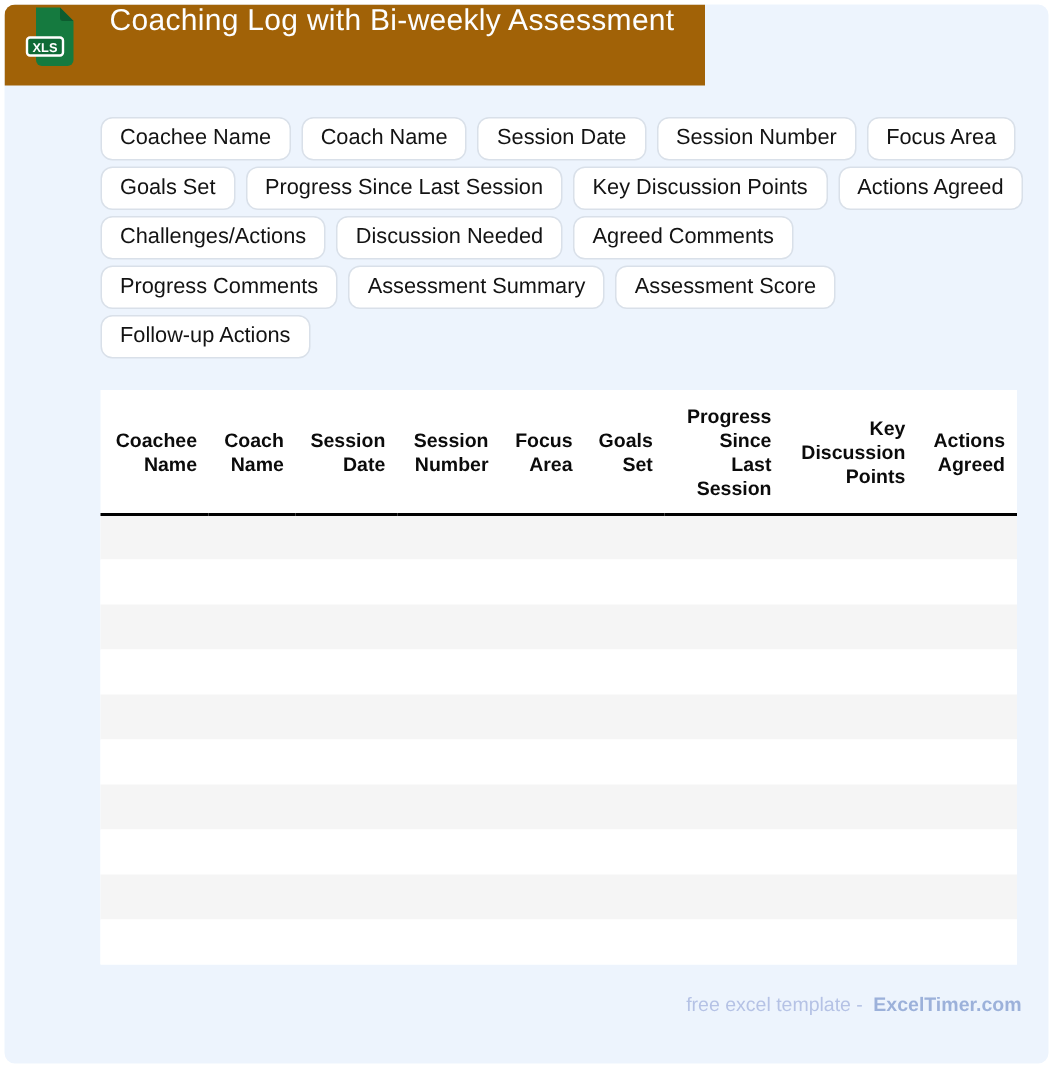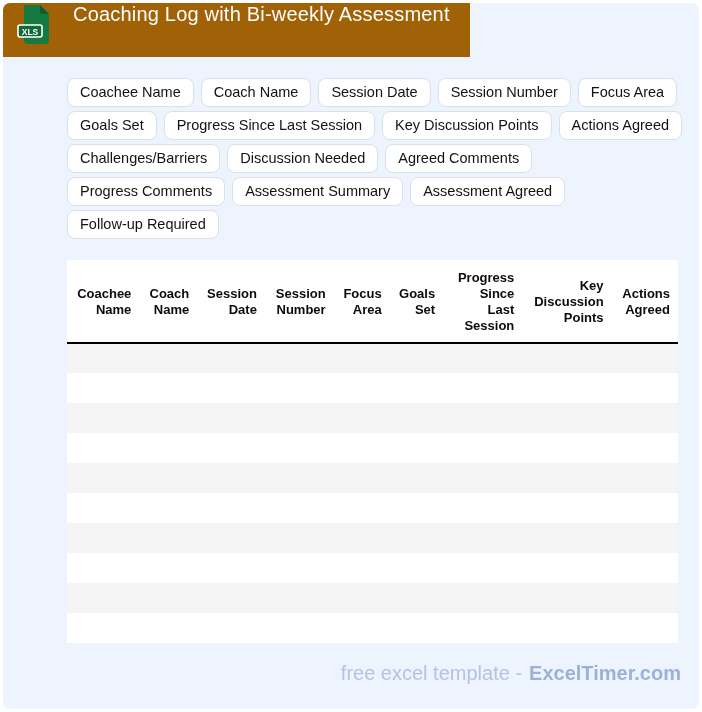--- a/index.html
+++ b/index.html
@@ -62,21 +62,21 @@
     border-bottom:2.5px solid #000000;
   }
   table.preview tbody tr { height:30px; }
   table.preview tbody tr:nth-child(odd) td { background:#f5f5f5; }
   table.preview tbody tr:nth-child(even) td { background:#ffffff; }
   table.preview tbody td { border:none; }
   .footer {
     margin:19px 0 0 64px;
     width:614px;
     text-align:right;
-    font-size:20px;
+    font-size:13px;
     color:#b5c2e5;
   }
   .footer .brand {
     margin-left:7px;
     font-weight:bold;
     color:#9cb1da;
     text-decoration:none;
   }
 </style>
 </head>
@@ -97,27 +97,27 @@
   <div class="chips">
       <span class="chip">Coachee Name</span>
       <span class="chip">Coach Name</span>
       <span class="chip">Session Date</span>
       <span class="chip">Session Number</span>
       <span class="chip">Focus Area</span>
       <span class="chip">Goals Set</span>
       <span class="chip">Progress Since Last Session</span>
       <span class="chip">Key Discussion Points</span>
       <span class="chip">Actions Agreed</span>
-      <span class="chip">Challenges/Barriers</span>
+      <span class="chip">Challenges/Actions</span>
       <span class="chip">Discussion Needed</span>
       <span class="chip">Agreed Comments</span>
       <span class="chip">Progress Comments</span>
       <span class="chip">Assessment Summary</span>
-      <span class="chip">Assessment Agreed</span>
-      <span class="chip">Follow-up Required</span>
+      <span class="chip">Assessment Score</span>
+      <span class="chip">Follow-up Actions</span>
     </div>
 
   <div class="table-wrap">
     <table class="preview">
       <thead>
         <tr>
             <th>Coachee Name</th>
             <th>Coach Name</th>
             <th>Session Date</th>
             <th>Session Number</th>

